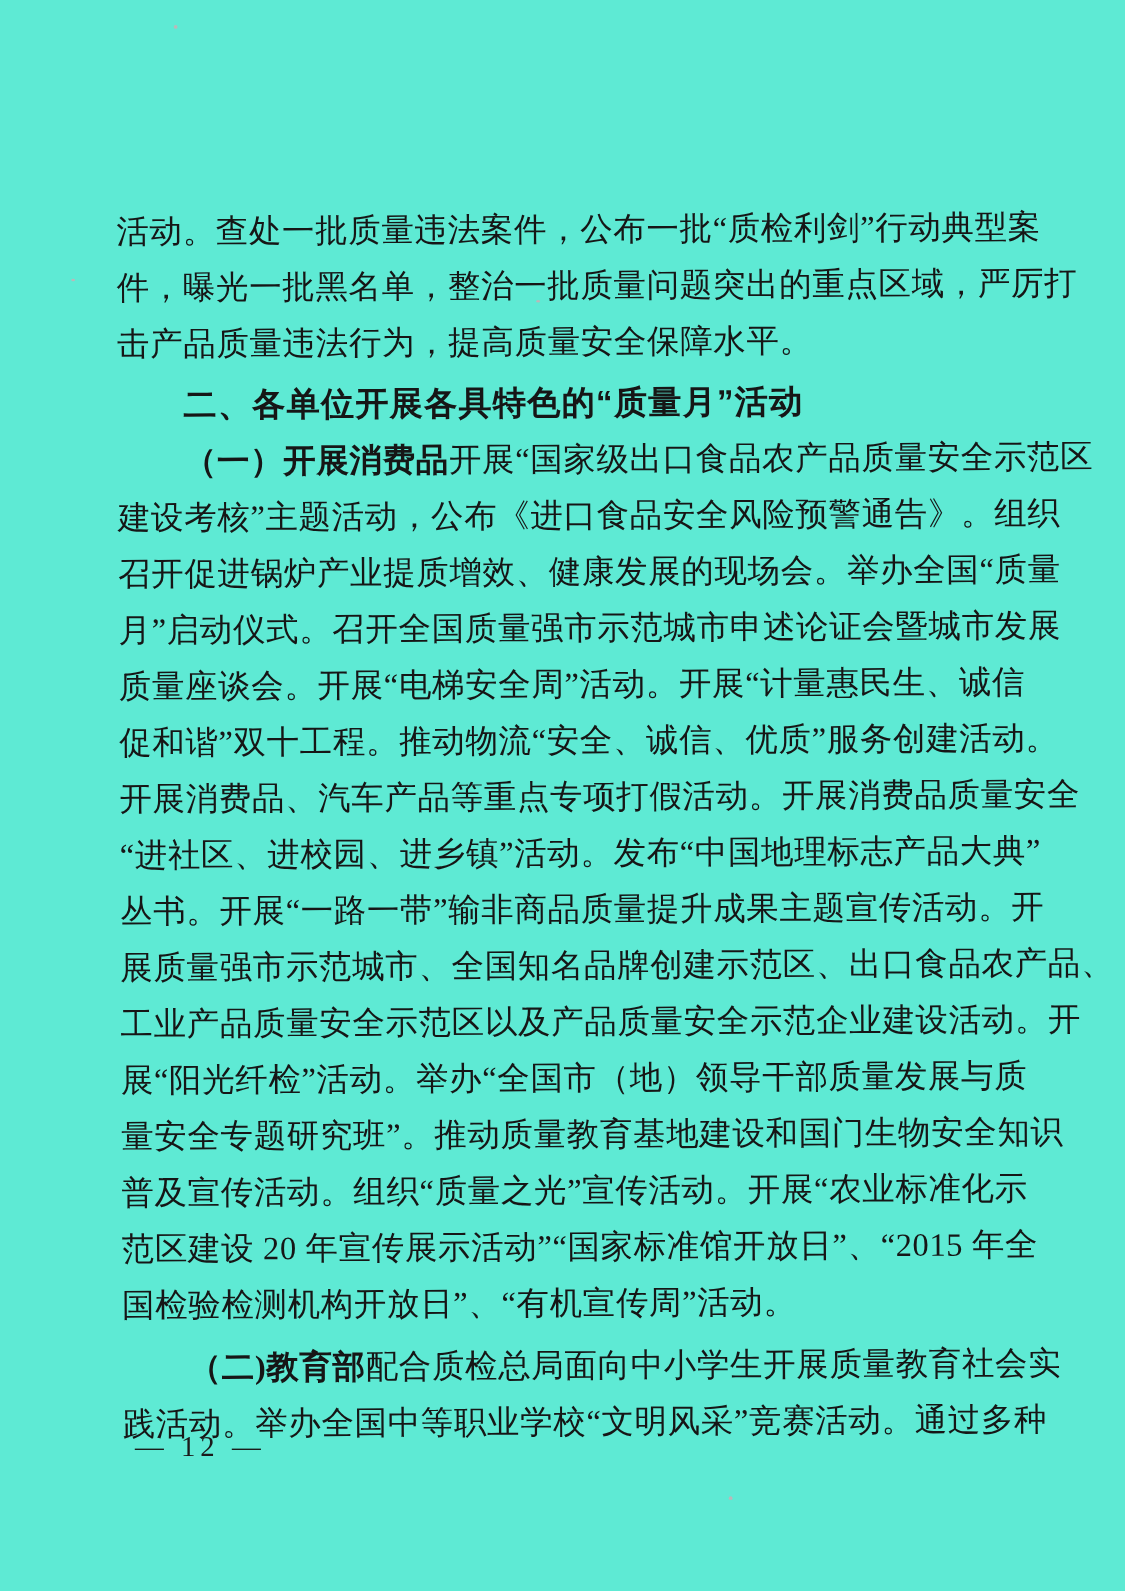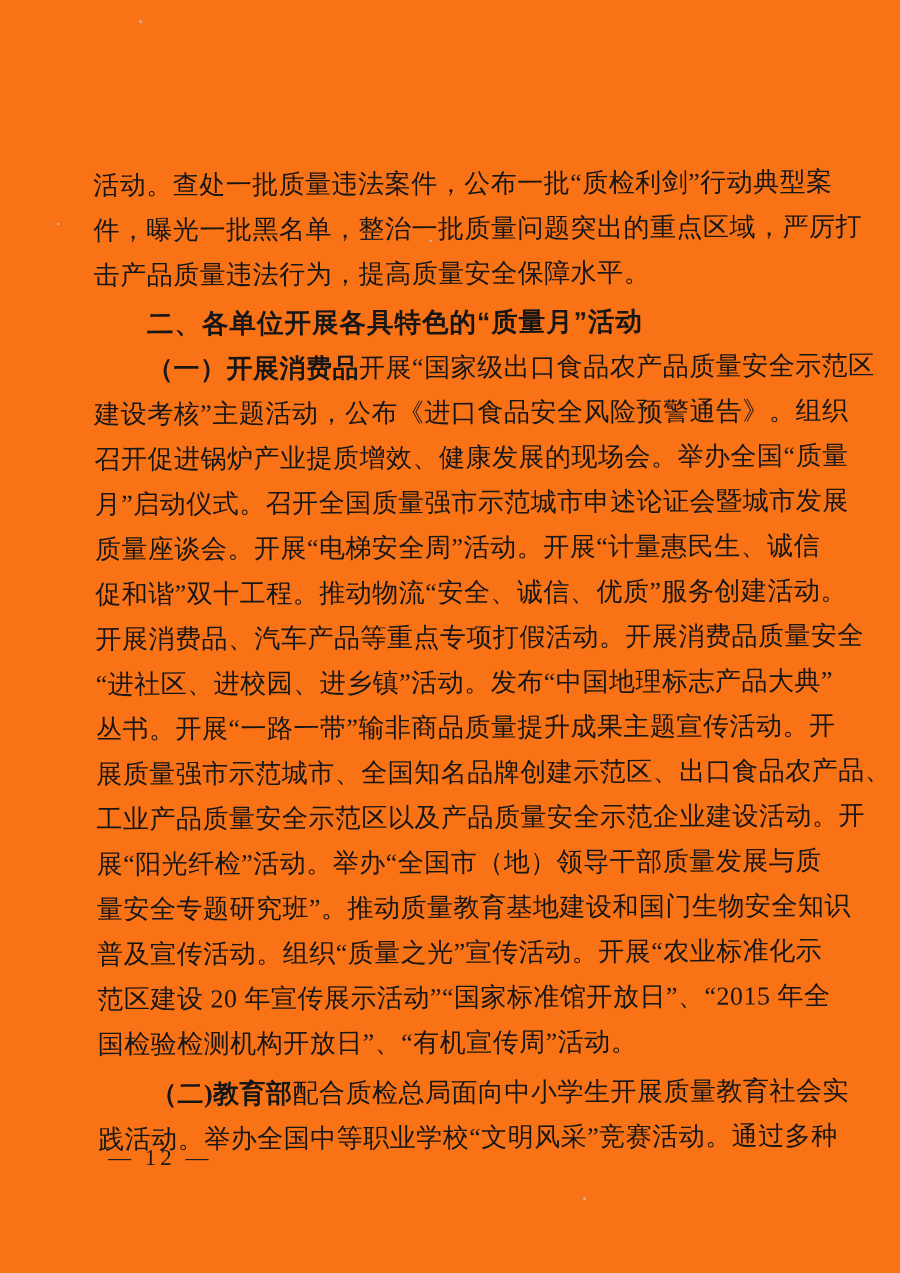--- a/index.html
+++ b/index.html
@@ -4,21 +4,21 @@
 <style>
   html, body {
     margin: 0;
     padding: 0;
     background: #e8e8e8;
   }
   .page {
     position: relative;
     width: 900px;
     height: 1273px;
-    background: #f97316;
+    background: #5eead4;
     overflow: hidden;
     font-family: "Liberation Serif", "DejaVu Serif", serif;
     color: #161616;
   }
   
   .content {
     position: absolute;
     left: 93px;
     top: 163px;
     width: 678px;

